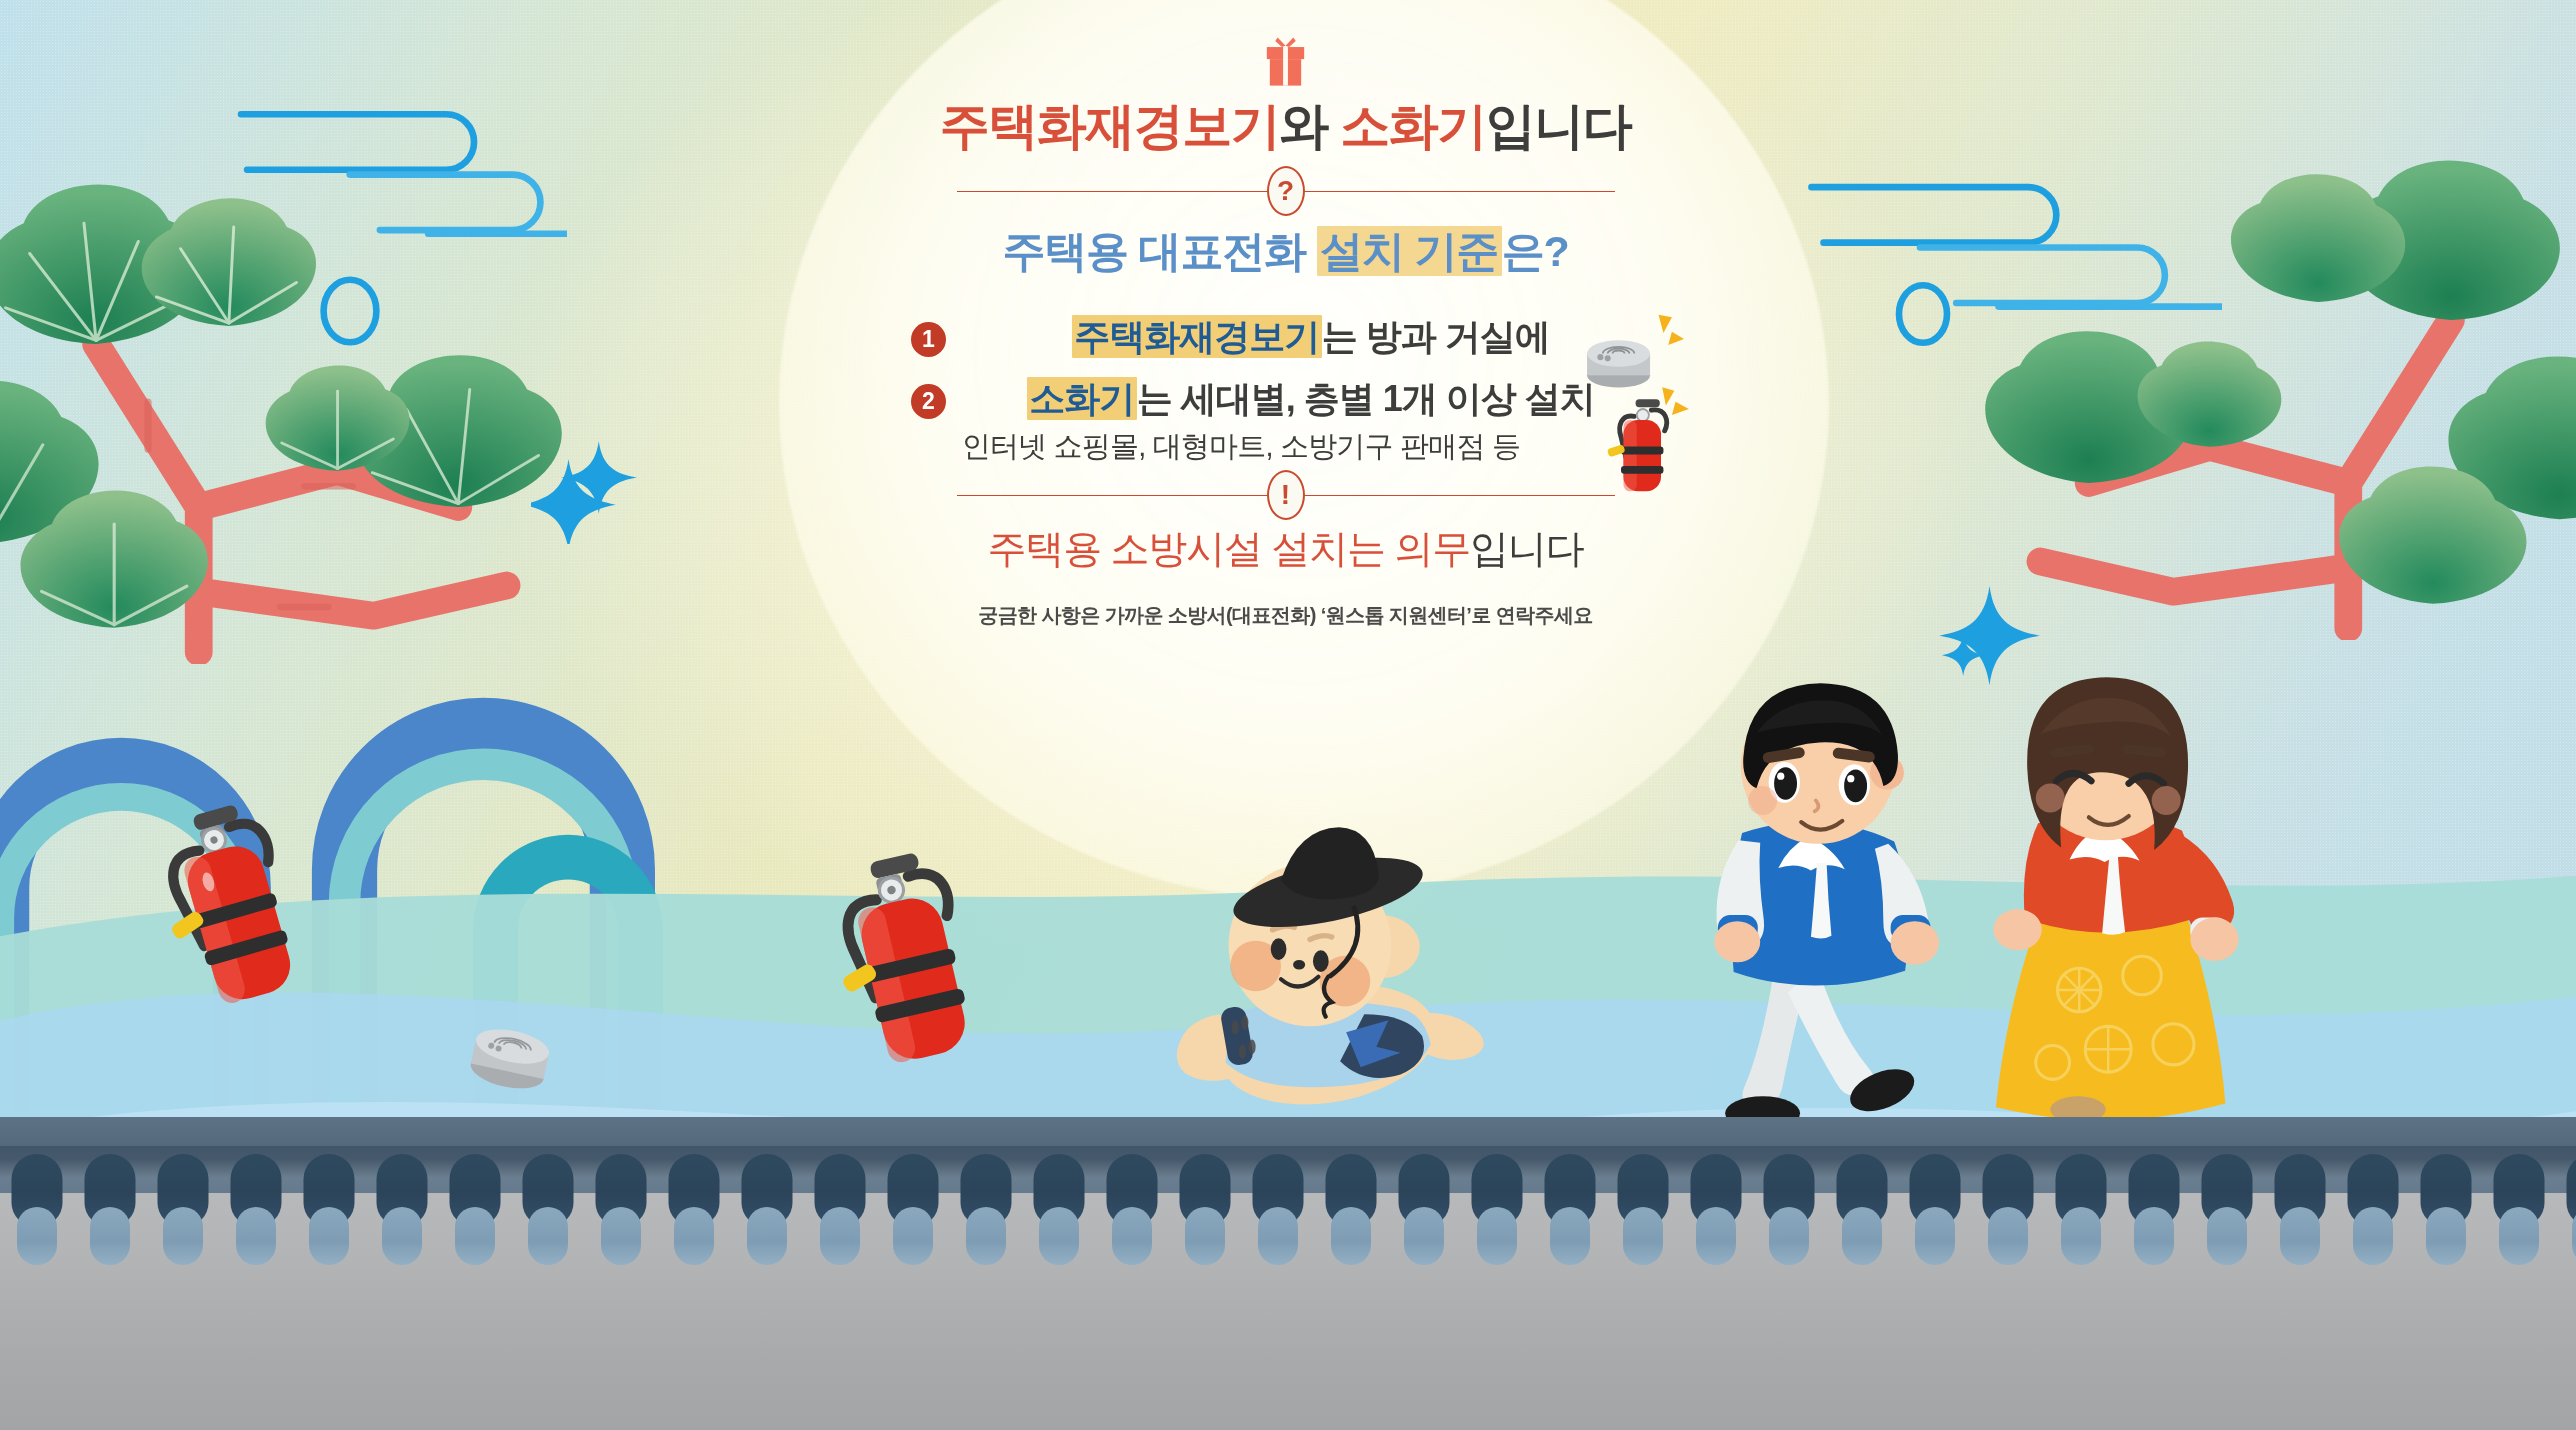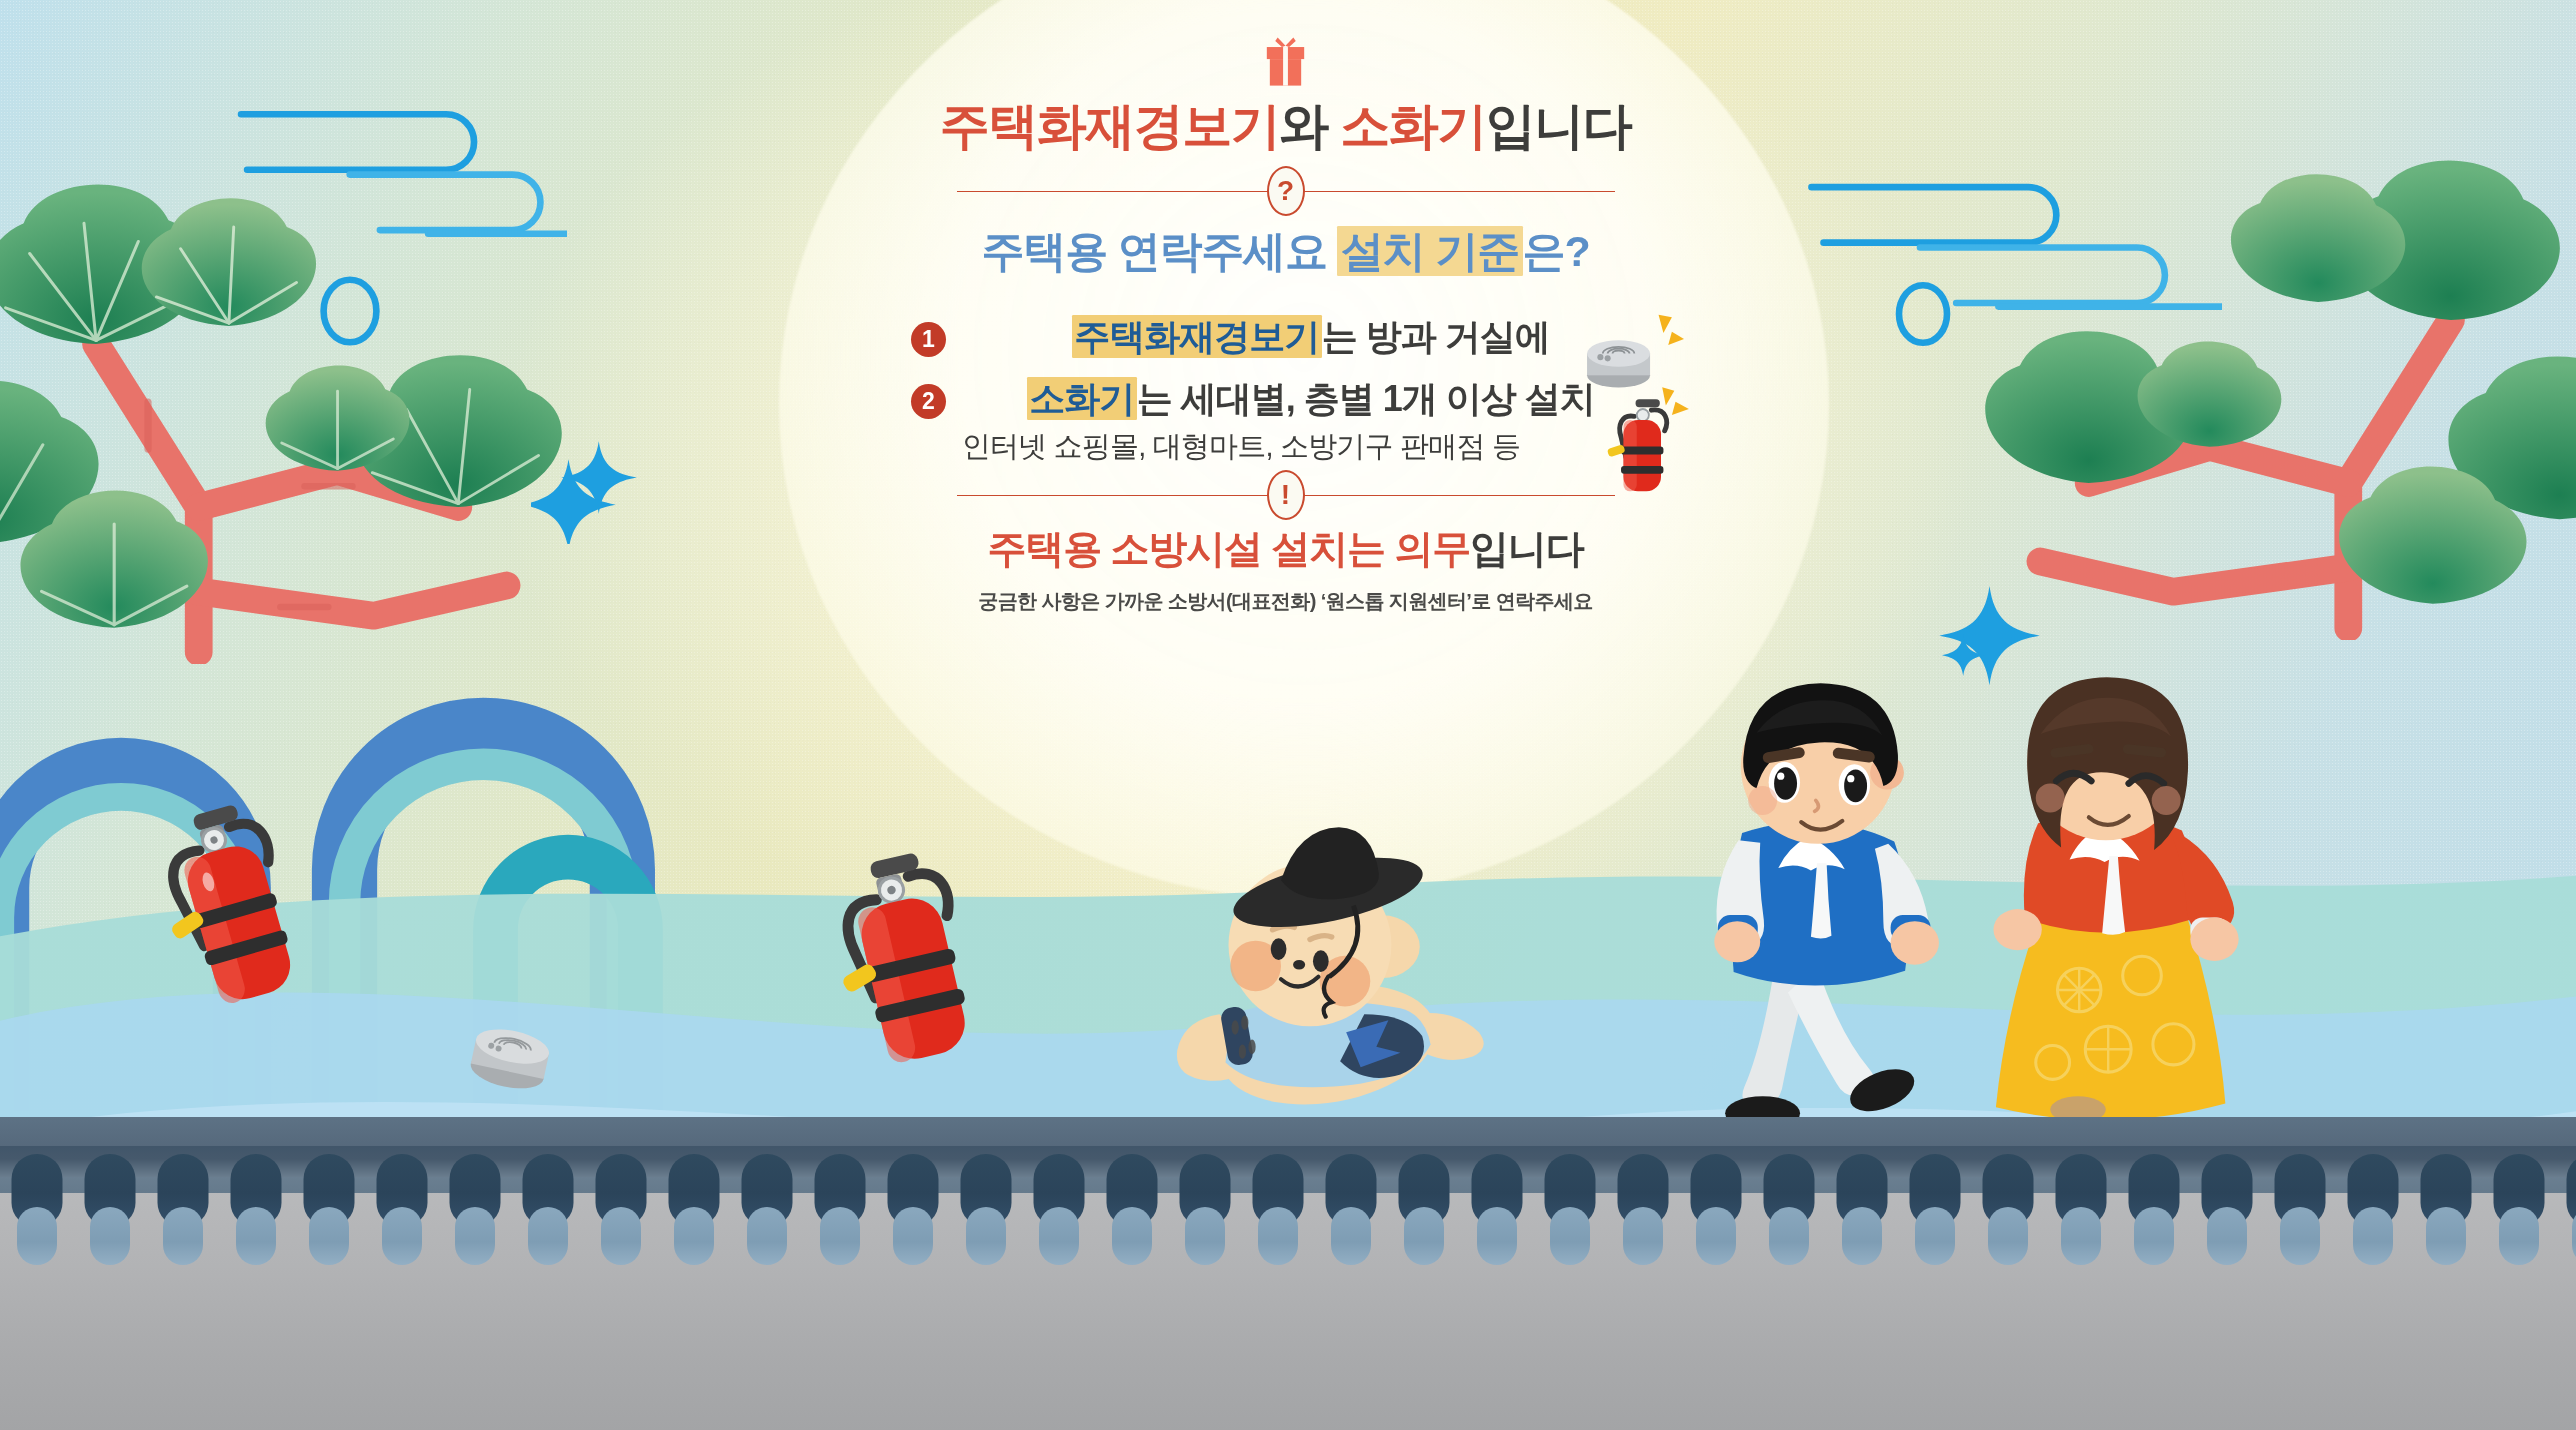--- a/index.html
+++ b/index.html
@@ -128,22 +128,22 @@
     color:#1f5c96;font-weight:800;
     background:#f2ce76;padding:1.2px 2.4px;border-radius:1.2px;
   }
   .item-sub{
     font-size:29px;font-weight:400;letter-spacing:-0.8px;color:#3d3d3b;
     margin-top:6px;white-space:nowrap;
   }
   .item-art{position:absolute;right:-36px;top:-6px;}
 
   .footer-title{
-    font-size:39px;font-weight:700;letter-spacing:-1.2px;color:#3d3d3b;
-    margin:0 0 12px;white-space:nowrap;
+    font-size:39px;font-weight:400;letter-spacing:-1.2px;color:#3d3d3b;
+    margin:0 0 26px;white-space:nowrap;
   }
   .footer-title .red{color:#d8503a;}
   .footer-note{
     font-size:20px;font-weight:700;letter-spacing:-0.6px;color:#4a4a48;
     white-space:nowrap;margin:0;
   }
 
   
   .art{position:absolute;}
   .art svg{display:block;}
@@ -665,21 +665,21 @@
     <p class="headline">
       <span class="hl-red">주택화재경보기</span><span>와</span>
       <span class="hl-red">소화기</span><span>입니다</span>
     </p>
 
     <div class="divider">
       <span class="badge">?</span>
     </div>
 
     <p class="question">
-      <span>주택용 연락주세요</span>
+      <span>주택용 대표전화</span>
       <span class="mark-yellow">설치 기준</span><span>은?</span>
     </p>
 
     <div class="items">
 
       <div class="item">
         <div class="num">1</div>
         <div class="item-body">
           <div class="item-line">
             <span class="kw">주택화재경보기</span><span>는 방과 거실에</span>

